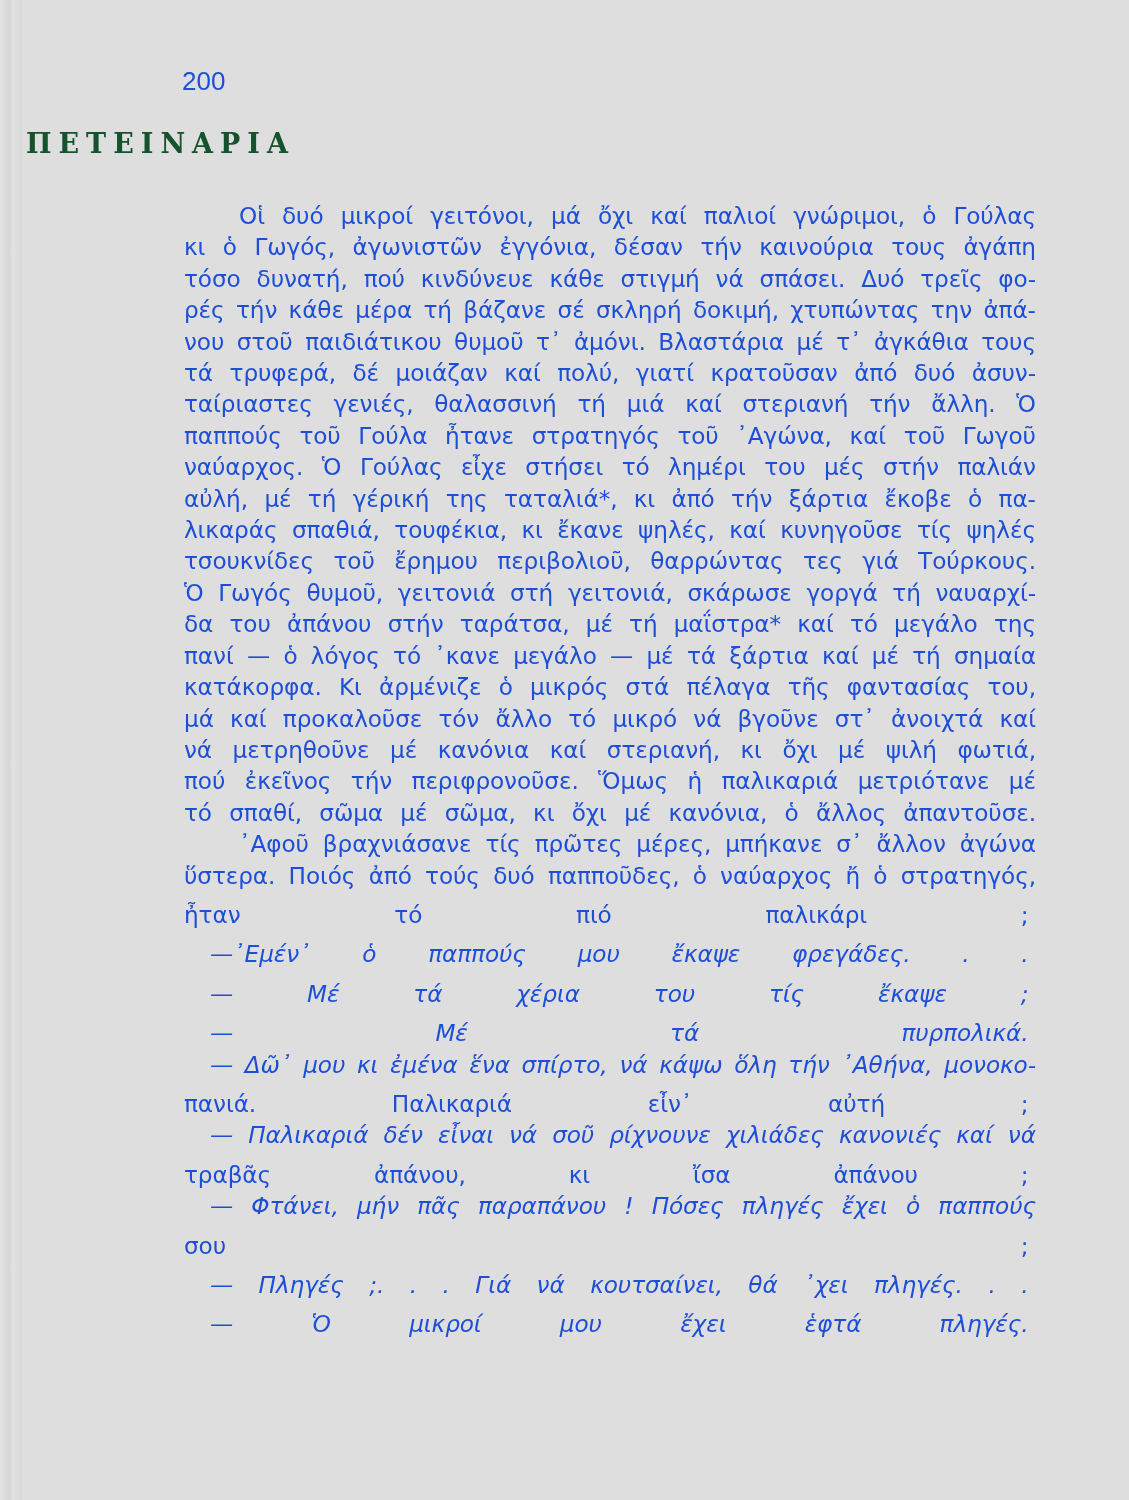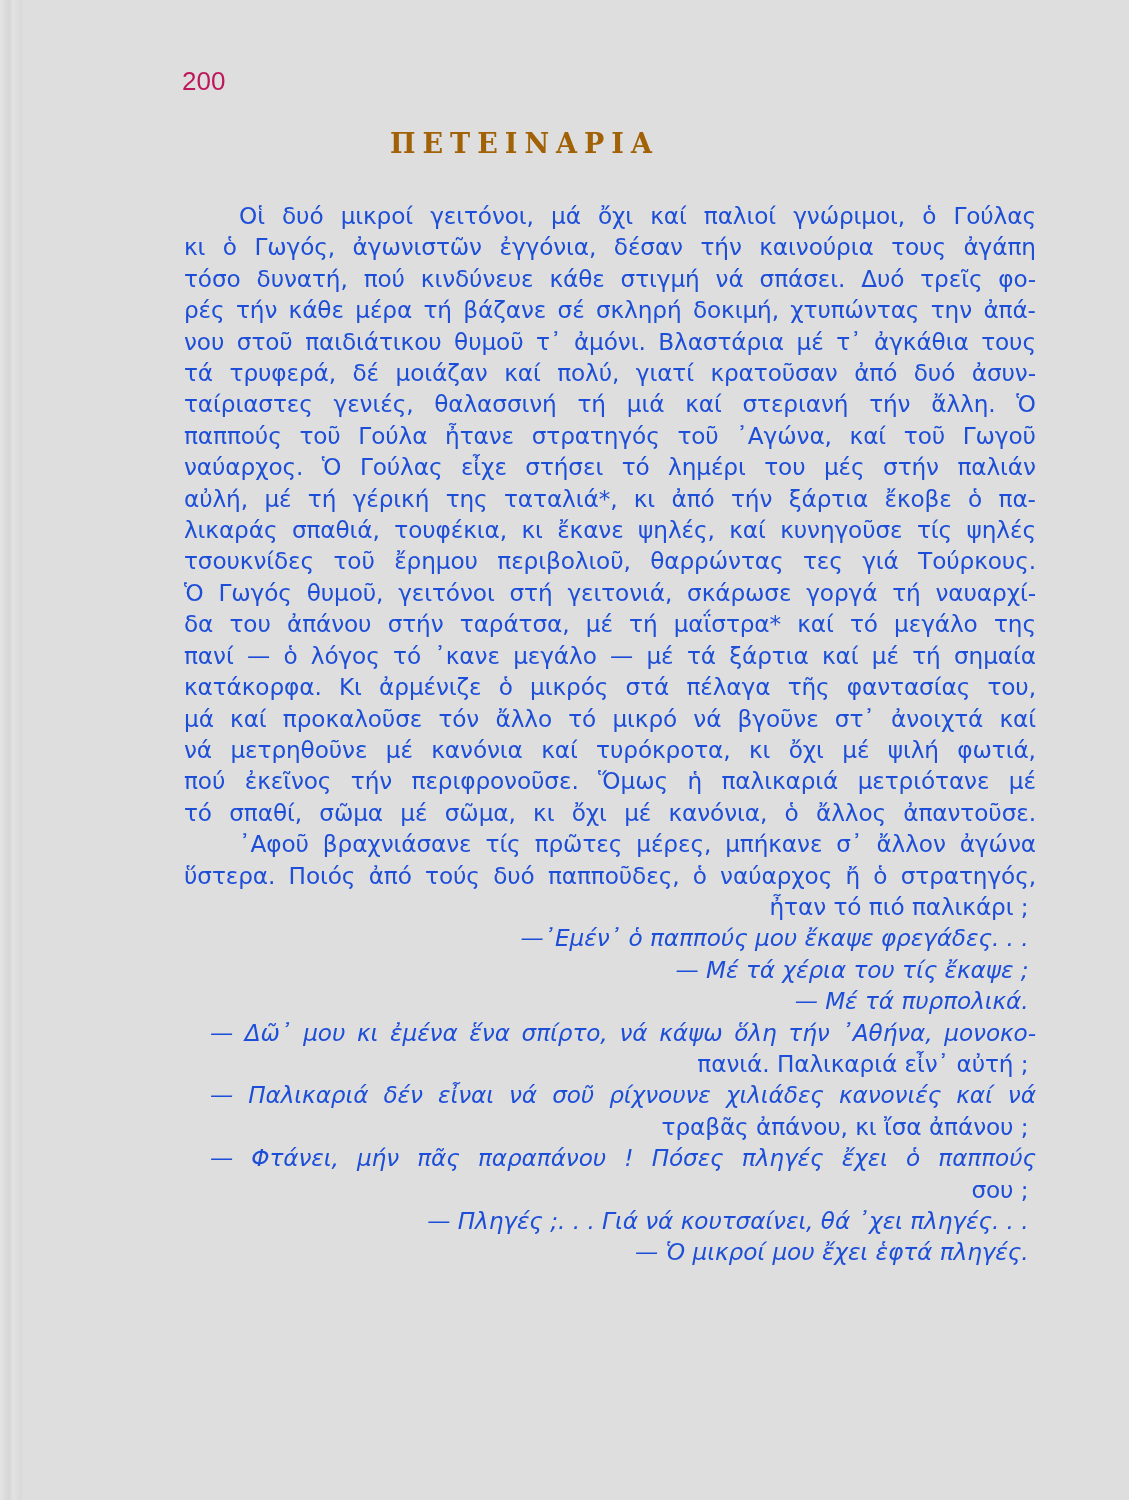--- a/index.html
+++ b/index.html
@@ -10,40 +10,39 @@
       font-family:"DejaVu Sans", sans-serif;
       color:#1a1a1a;
     }
     .page-edge {
       position:absolute; left:0; top:0; width:22px; height:1500px;
       background:linear-gradient(90deg,#e4e4e4,#d6d6d6 40%,#e2e2e2 60%,#d8d8d8);
     }
     .page-number {
       position:absolute; left:182px; top:66px;
       font-family:"Liberation Sans", sans-serif;
-      font-size:26px; color:#be185d;text-align:center;
+      font-size:26px; color:#1d4ed8;text-align:center;
     }
     .title {
       position:absolute; left:0; width:1023px; top:128px;
-      text-align:center;
       font-family:"DejaVu Serif", serif;
       font-weight:bold; font-size:27px; letter-spacing:7px;
-      color:#a16207;
+      color:#14532d;
       padding-left:26px; box-sizing:border-box;
     }
     .body-text {
       position:absolute; left:184px; top:200px; width:852px;
       font-family:"DejaVu Sans", sans-serif;
       font-size:23.2px; line-height:31.4px;
       color:#1d4ed8;
       letter-spacing:-0.1px;
     }
     .line { white-space:nowrap; display:flex; justify-content:space-between; }
     .line span.word { display:inline-block; }
-    .line.last { justify-content:flex-end; }
+    .line.last { justify-content:space-between;margin-top:8px; }
     .line.last span.word { margin-right:0.32em; }
     .indent { padding-left:55px; }
     .dlg { padding-left:26px;font-style:italic; }
   </style>
 </head>
 <body>
 
 <div class="page-edge"></div>
 
 <div class="page-number">200</div>
@@ -200,21 +199,21 @@
       <span class="word">περιβολιοῦ,</span>
       <span class="word">θαρρώντας</span>
       <span class="word">τες</span>
       <span class="word">γιά</span>
       <span class="word">Τούρκους.</span>
     </div>
     <div class="line ">
       <span class="word">Ὁ</span>
       <span class="word">Γωγός</span>
       <span class="word">θυμοῦ,</span>
-      <span class="word">γειτόνοι</span>
+      <span class="word">γειτονιά</span>
       <span class="word">στή</span>
       <span class="word">γειτονιά,</span>
       <span class="word">σκάρωσε</span>
       <span class="word">γοργά</span>
       <span class="word">τή</span>
       <span class="word">ναυαρχί-</span>
     </div>
     <div class="line ">
       <span class="word">δα</span>
       <span class="word">του</span>
@@ -271,21 +270,21 @@
       <span class="word">στ᾽</span>
       <span class="word">ἀνοιχτά</span>
       <span class="word">καί</span>
     </div>
     <div class="line ">
       <span class="word">νά</span>
       <span class="word">μετρηθοῦνε</span>
       <span class="word">μέ</span>
       <span class="word">κανόνια</span>
       <span class="word">καί</span>
-      <span class="word">τυρόκροτα,</span>
+      <span class="word">στεριανή,</span>
       <span class="word">κι</span>
       <span class="word">ὄχι</span>
       <span class="word">μέ</span>
       <span class="word">ψιλή</span>
       <span class="word">φωτιά,</span>
     </div>
     <div class="line ">
       <span class="word">πού</span>
       <span class="word">ἐκεῖνος</span>
       <span class="word">τήν</span>

